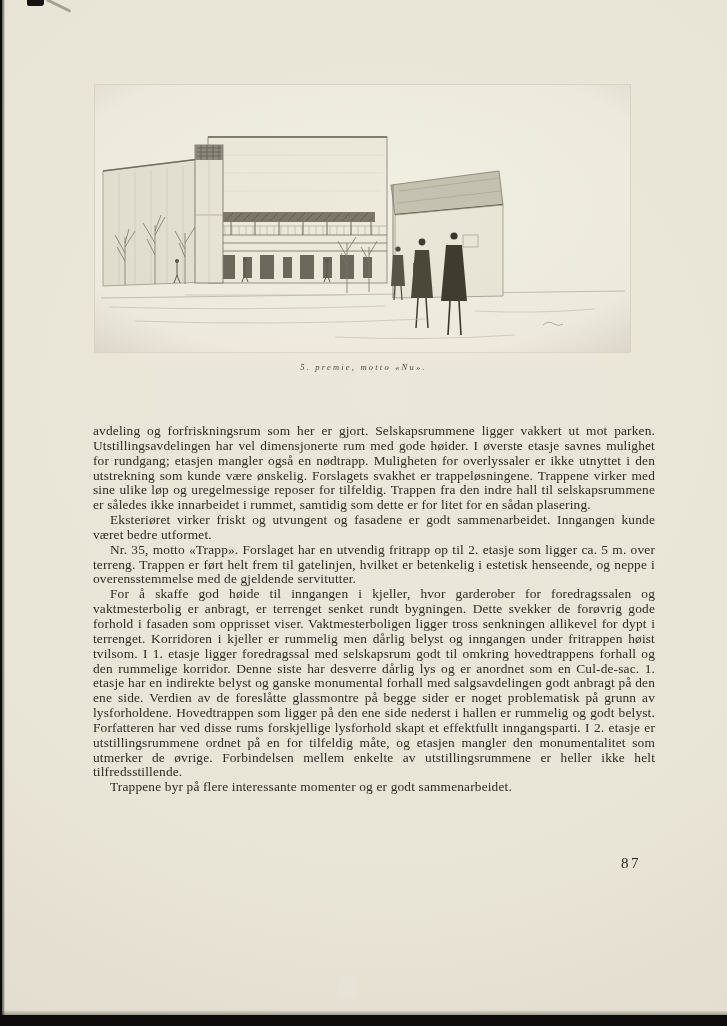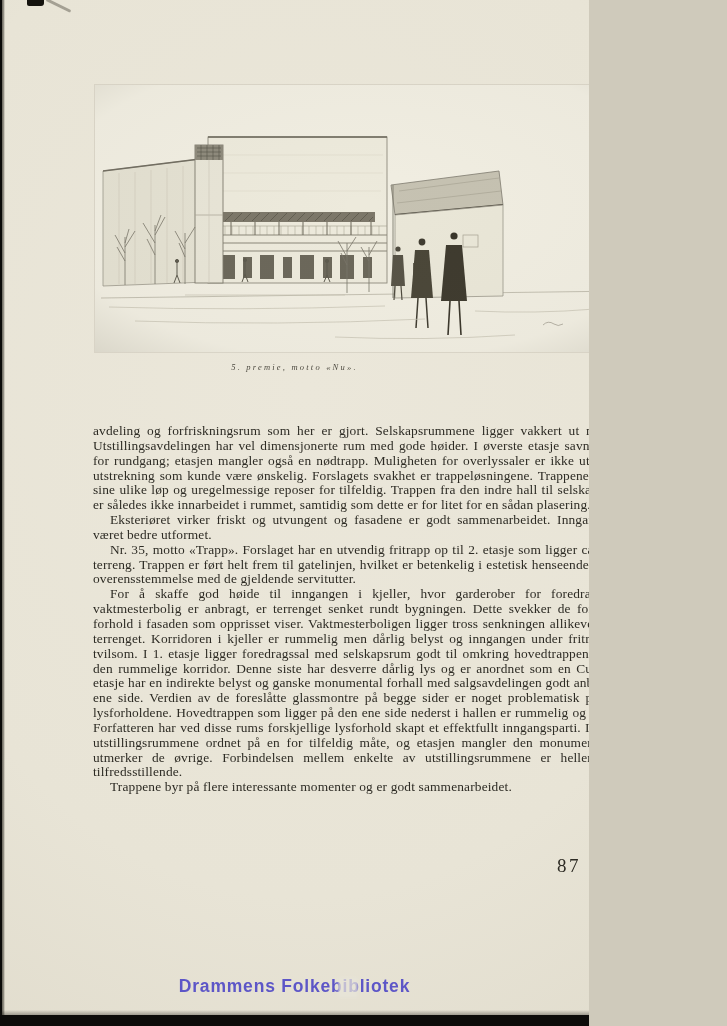--- a/index.html
+++ b/index.html
@@ -1,20 +1,20 @@
 <!DOCTYPE html>
 <html><head>
 <meta charset="utf-8">
 <style>
   * { margin:0; padding:0; box-sizing:border-box; }
   html,body { width:727px; height:1026px; }
   body { font-family:"Liberation Serif", serif; background:#cfcabb; overflow:hidden; }
 
   .page {
-    position:relative; width:589px; height:1026px; overflow:hidden;
+    position:relative; width:727px; height:1026px; overflow:hidden;
     background: radial-gradient(ellipse 130% 90% at 52% 38%, #ebe7da 0%, #e8e4d6 55%, #ddd8c8 100%);
   }
   .edge-left {
     position:absolute; left:0; top:0; width:5px; height:100%;
     background: linear-gradient(90deg, #0a0a08 0 2px, rgba(40,38,30,.6) 2px 3px, rgba(40,38,30,0) 5px);
   }
   .edge-bottom { position:absolute; left:0; bottom:0; width:100%; height:11px; background:#0d0c0a; }
   .edge-bottom::before {
     content:""; position:absolute; top:-5px; left:0; right:0; height:5px;
     background:linear-gradient(rgba(30,28,22,0), rgba(30,28,22,.35));
@@ -36,22 +36,22 @@
 
   .body-text {
     position:absolute; top:424px; left:93px; width:562px;
     font-size:13.4px; line-height:14.85px; text-align:justify;
     color:#2d2b24; letter-spacing:.15px;
   }
   .body-text p { text-indent:17px; }
   .body-text p.noindent { text-indent:0; }
 
   .page-number {
-    position:absolute; top:855px; left:557px;
-    font-size:19px; letter-spacing:2.5px; color:#2d2b24;
+    position:absolute; top:855px; left:621px;
+    font-size:15px; letter-spacing:2.5px; color:#2d2b24;
   }
 
   .stamp {
     position:absolute; top:976px; left:0; width:100%; text-align:center;
     font-family:"Liberation Sans", sans-serif; font-weight:700;
     font-size:17.5px; letter-spacing:.8px;
     color:rgba(62,55,196,.82); filter:blur(.4px);
   }
   .stamp-fade {
     position:absolute; top:977px; left:338px; width:20px; height:21px;
@@ -192,18 +192,17 @@
   <div class="body-text">
     <p class="noindent">avdeling og forfriskningsrum som her er gjort. Selskapsrummene ligger vakkert ut mot parken. Utstillingsavdelingen har vel dimensjonerte rum med gode høider. I øverste etasje savnes mulighet for rundgang; etasjen mangler også en nødtrapp. Muligheten for overlyssaler er ikke utnyttet i den utstrekning som kunde være ønskelig. Forslagets svakhet er trappeløsningene. Trappene virker med sine ulike løp og uregelmessige reposer for tilfeldig. Trappen fra den indre hall til selskapsrummene er således ikke innarbeidet i rummet, samtidig som dette er for litet for en sådan plasering.</p>
     <p>Eksteriøret virker friskt og utvungent og fasadene er godt sammenarbeidet. Inngangen kunde været bedre utformet.</p>
     <p>Nr. 35, motto «Trapp». Forslaget har en utvendig fritrapp op til 2. etasje som ligger ca. 5 m. over terreng. Trappen er ført helt frem til gatelinjen, hvilket er betenkelig i estetisk henseende, og neppe i overensstemmelse med de gjeldende servitutter.</p>
     <p>For å skaffe god høide til inngangen i kjeller, hvor garderober for foredragssalen og vaktmesterbolig er anbragt, er terrenget senket rundt bygningen. Dette svekker de forøvrig gode forhold i fasaden som opprisset viser. Vaktmesterboligen ligger tross senkningen allikevel for dypt i terrenget. Korridoren i kjeller er rummelig men dårlig belyst og inngangen under fritrappen høist tvilsom. I 1. etasje ligger foredragssal med selskapsrum godt til omkring hovedtrappens forhall og den rummelige korridor. Denne siste har desverre dårlig lys og er anordnet som en Cul-de-sac. 1. etasje har en indirekte belyst og ganske monumental forhall med salgsavdelingen godt anbragt på den ene side. Verdien av de foreslåtte glassmontre på begge sider er noget problematisk på grunn av lysforholdene. Hovedtrappen som ligger på den ene side nederst i hallen er rummelig og godt belyst. Forfatteren har ved disse rums forskjellige lysforhold skapt et effektfullt inngangsparti. I 2. etasje er utstillingsrummene ordnet på en for tilfeldig måte, og etasjen mangler den monumentalitet som utmerker de øvrige. Forbindelsen mellem enkelte av utstillingsrummene er heller ikke helt tilfredsstillende.</p>
     <p>Trappene byr på flere interessante momenter og er godt sammenarbeidet.</p>
   </div>
 
   <div class="page-number">87</div>
 
-  <div class="stamp">Drammens Folkebibliotek</div>
   <div class="stamp-fade"></div>
 
   <div class="edge-left"></div>
   <div class="edge-bottom"></div>
 </div>
 
 </body></html>

